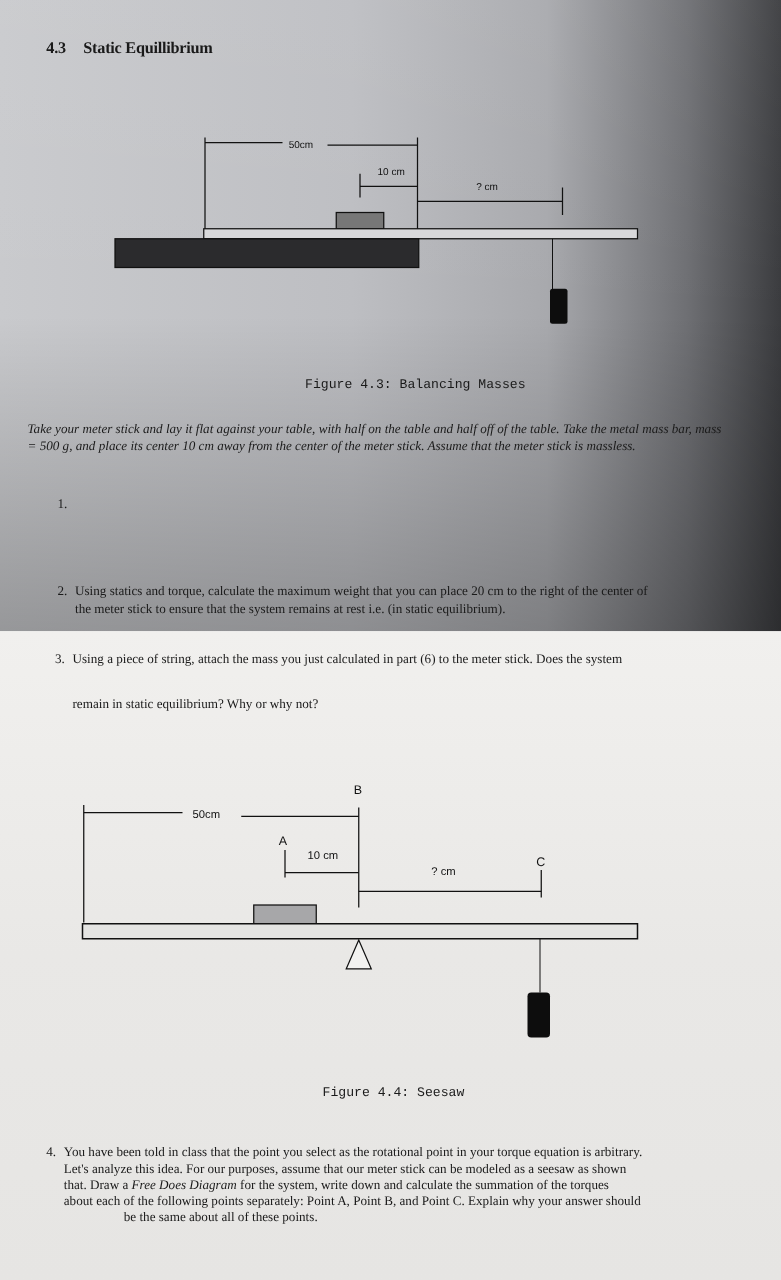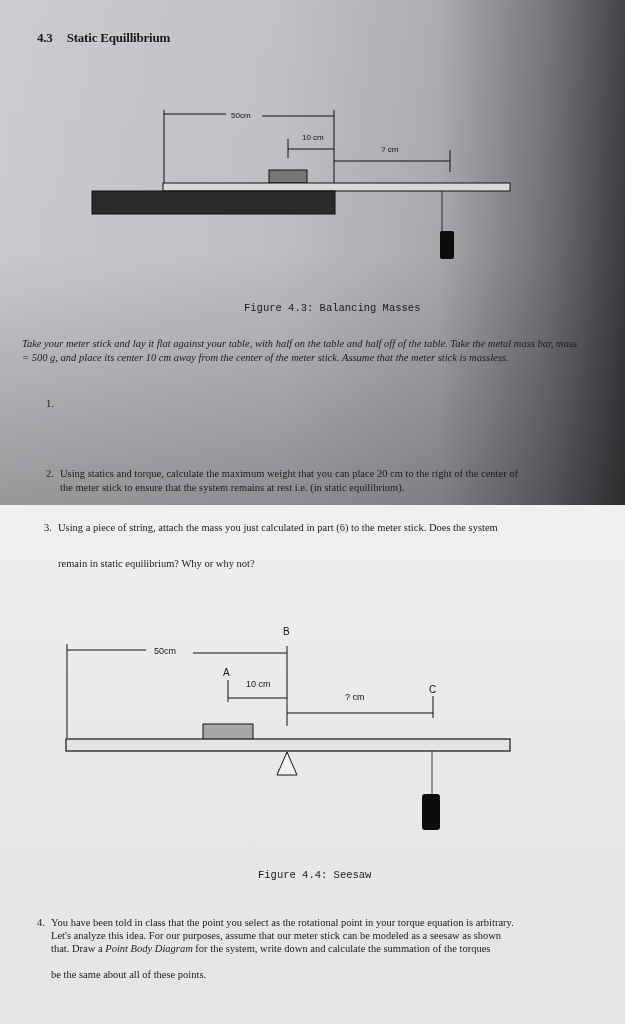--- a/index.html
+++ b/index.html
@@ -104,15 +104,16 @@
   <text x="246" y="87" font-size="9" fill="#111">10 cm</text>
   <text x="345" y="100" font-size="9" fill="#111">? cm</text>
 </svg>
 
 <div class="abs caption" style="left:258px;top:869px;">Figure 4.4: Seesaw</div>
 
 <div class="abs q" style="left:37px;top:916px;width:570px;height:70px;">
   <span class="n">4.</span>
   <span class="t" style="top:13px;">Let's analyze this idea. For our purposes, assume that our meter stick can be modeled as a seesaw as shown</span>
   <span class="t">You have been told in class that the point you select as the rotational point in your torque equation is arbitrary.</span>
-  <span class="t" style="top:26px;"><span>that. Draw a </span><span class="it">Point Body Diagram</span><span> for the system, write down and calculate the summation of the torques</span></span>
-  <span class="t" style="top:52px;">be the same about all of these points.</span>
+  <span class="t" style="top:26px;"><span>that. Draw a </span><span class="it">Free Does Diagram</span><span> for the system, write down and calculate the summation of the torques</span></span>
+  <span class="t" style="top:39px;">about each of the following points separately: Point A, Point B, and Point C. Explain why your answer should</span>
+  <span class="t" style="top:52px;margin-left:48px;">be the same about all of these points.</span>
 </div>
 
 </body></html>

